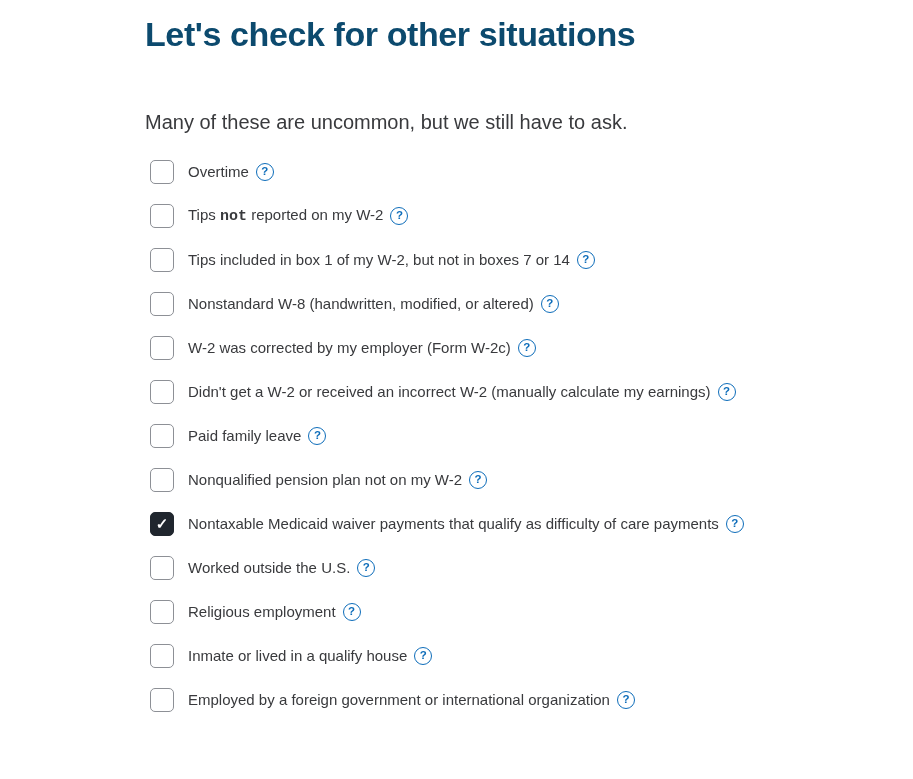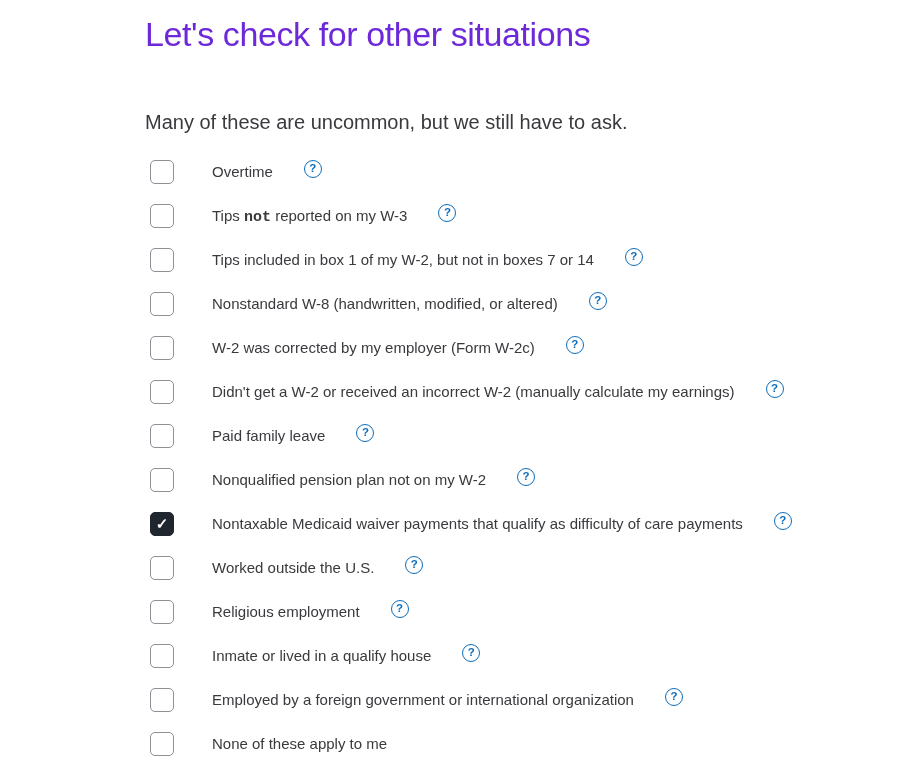--- a/index.html
+++ b/index.html
@@ -8,43 +8,42 @@
     background: #ffffff;
     font-family: "Liberation Sans", sans-serif;
     color: #393a3d;
     overflow: hidden;
   }
   .page {
     padding: 14px 0 0 145px;
   }
   h1.title {
     font-size: 34px;
-    font-weight: 400;
+    font-weight: 700;
     letter-spacing: -0.4px;
-    color: #6d28d9;
+    color: #0c4a6e;
     line-height: 40px;
   }
   p.subtitle {
     margin-top: 59px;
     font-size: 20px;
     line-height: 18px;
     color: #393a3d;
   }
   .list {
     margin-top: 29px;
     margin-left: 5px;
   }
   .row {
     display: flex;
-    align-items: flex-start;
+    align-items: center;
     height: 24px;
     margin-bottom: 20px;
     cursor: pointer;
     width: max-content;
-    gap: 24px;
   }
   .checkbox {
     flex: 0 0 auto;
     width: 24px; height: 24px;
     border: 1px solid #8d9096;
     border-radius: 5px;
     background: #ffffff;
     display: inline-flex;
     align-items: center;
     justify-content: center;
@@ -91,21 +90,21 @@
   <h1 class="title">Let's check for other situations</h1>
   <p class="subtitle">Many of these are uncommon, but we still have to ask.</p>
   <div class="list" id="situation-list">
       <div class="row">
         <span class="checkbox"></span>
         <span class="label-text"><span>Overtime</span></span>
         <span class="help">?</span>
       </div>
       <div class="row">
         <span class="checkbox"></span>
-        <span class="label-text"><span>Tips </span><b>not</b><span> reported on my W-3</span></span>
+        <span class="label-text"><span>Tips </span><b>not</b><span> reported on my W-2</span></span>
         <span class="help">?</span>
       </div>
       <div class="row">
         <span class="checkbox"></span>
         <span class="label-text"><span>Tips included in box 1 of my W-2, but not in boxes 7 or 14</span></span>
         <span class="help">?</span>
       </div>
       <div class="row">
         <span class="checkbox"></span>
         <span class="label-text"><span>Nonstandard W-8 (handwritten, modified, or altered)</span></span>
@@ -151,18 +150,14 @@
       <div class="row">
         <span class="checkbox"></span>
         <span class="label-text"><span>Inmate or lived in a qualify house</span></span>
         <span class="help">?</span>
       </div>
       <div class="row">
         <span class="checkbox"></span>
         <span class="label-text"><span>Employed by a foreign government or international organization</span></span>
         <span class="help">?</span>
       </div>
-      <div class="row">
-        <span class="checkbox"></span>
-        <span class="label-text"><span>None of these apply to me</span></span>
-      </div>
     </div>
 </div>
 
 </body></html>

